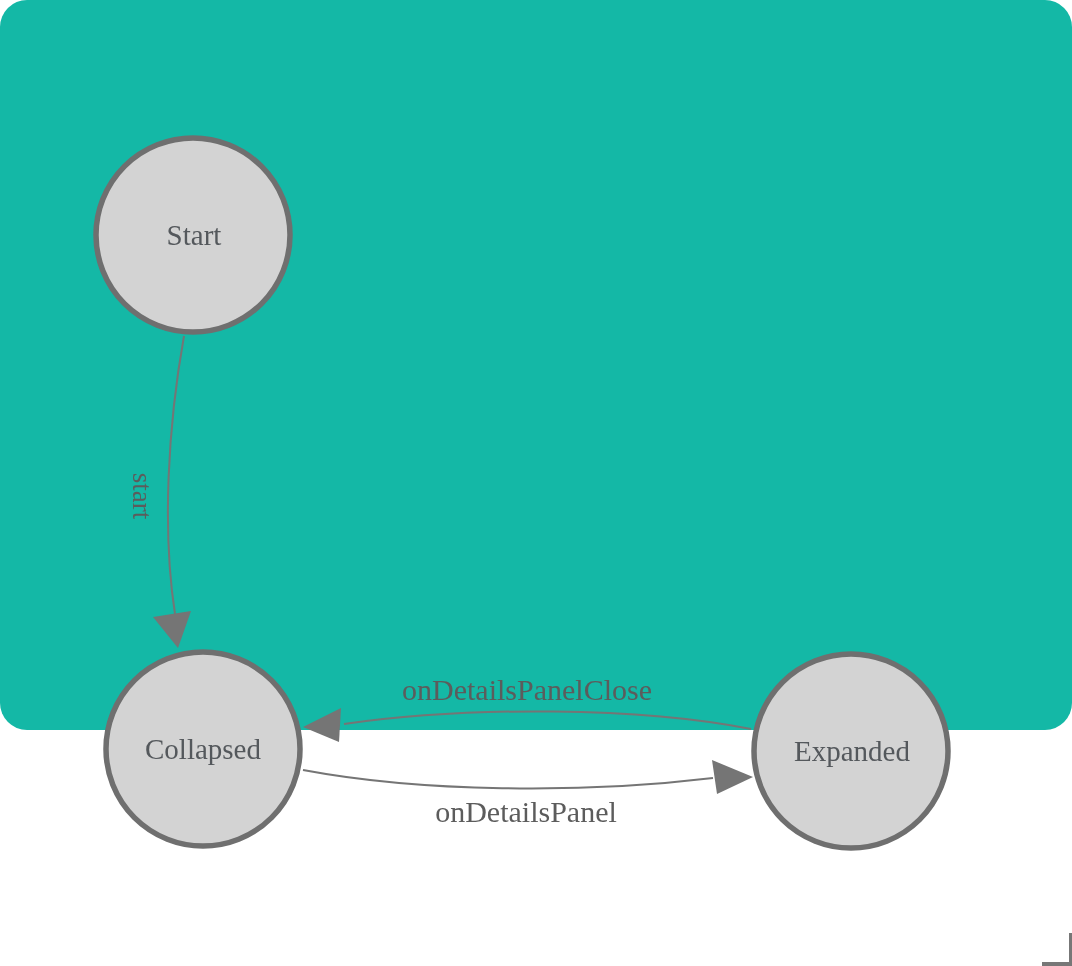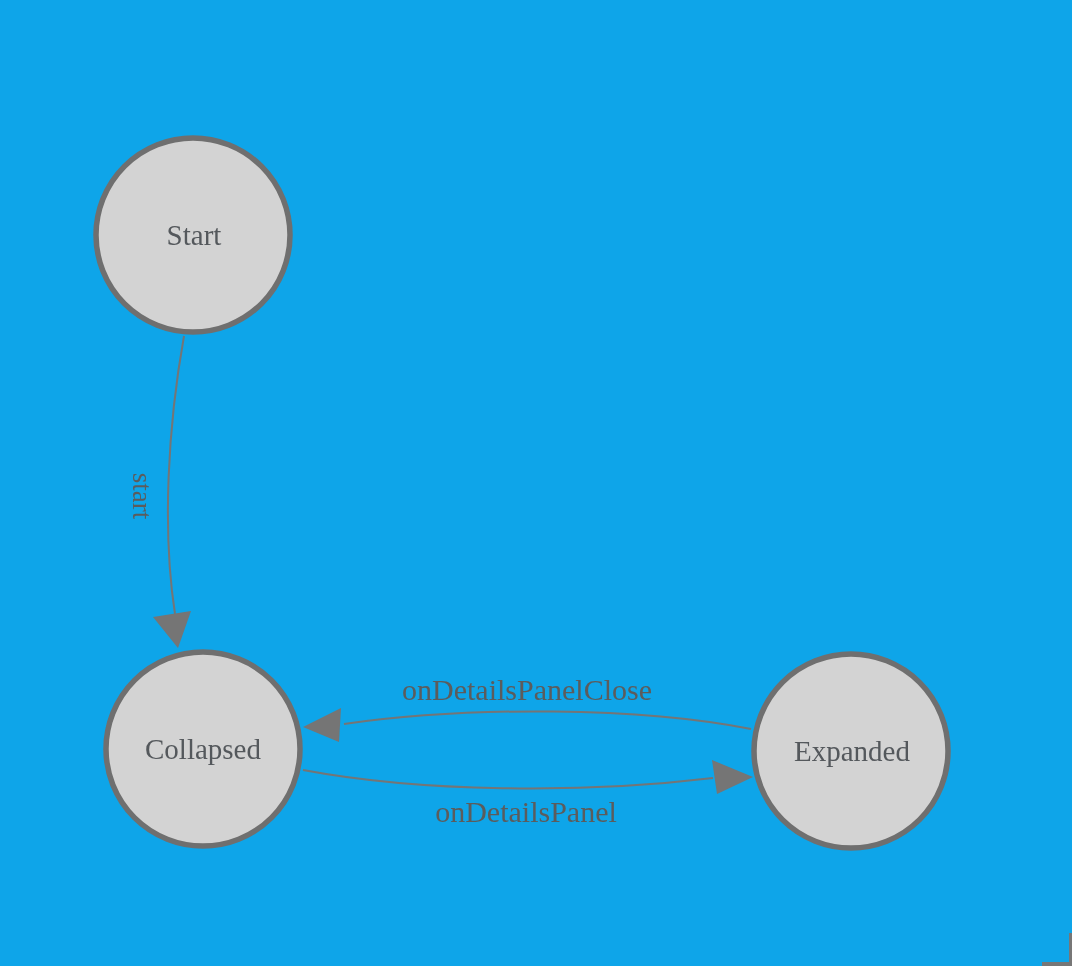--- a/index.html
+++ b/index.html
@@ -6,22 +6,23 @@
     margin: 0;
     padding: 0;
     background: #ffffff;
     width: 1072px;
     height: 966px;
     overflow: hidden;
   }
   .stage {
     position: relative;
     width: 1072px;
-    height: 966px;
-    background: #0ea5e9;
+    height: 730px;
+    background: #14b8a6;
+    border-radius: 27px;
   }
   svg { display: block; }
   .node-circle {
     fill: #d3d3d3;
     stroke: #6f6f6f;
     stroke-width: 5.5px;
   }
   .node-label {
     font-family: "Liberation Serif", "DejaVu Serif", serif;
     font-size: 29px;

